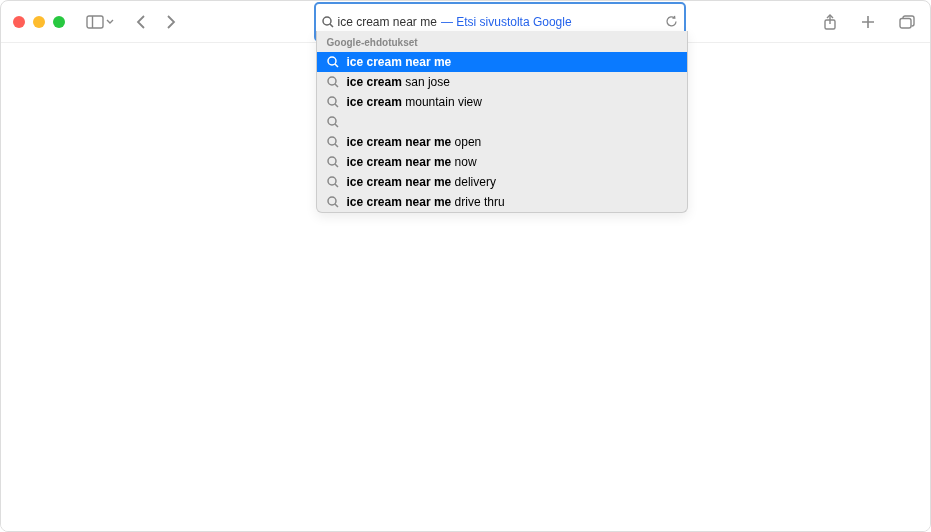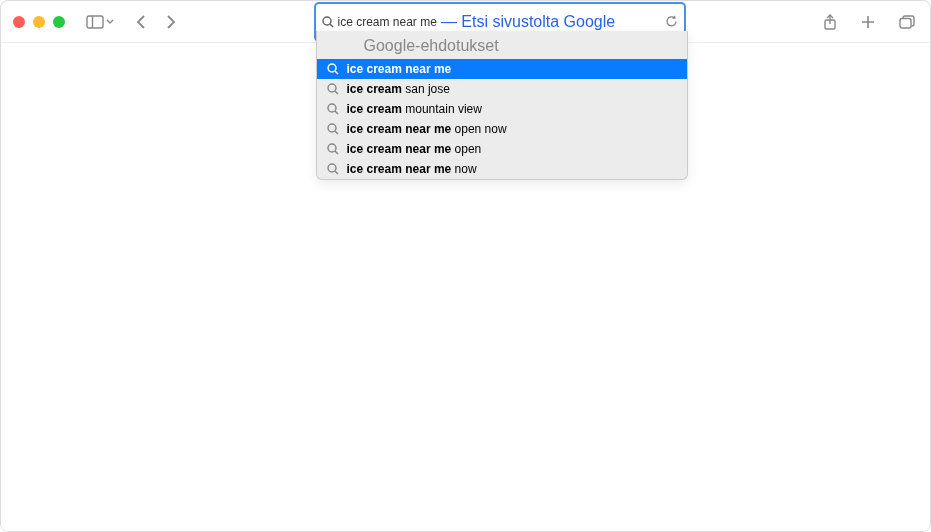--- a/index.html
+++ b/index.html
@@ -92,21 +92,21 @@
     }
     
     .address-text {
       font-size: 12px;
       color: #333;
       white-space: nowrap;
       overflow: hidden;
     }
     
     .address-hint {
-      font-size: 16px;
+      font-size: 12px;
       color: #2563eb;
       margin-left: 4px;
       white-space: nowrap;
     }
     
     .reload-icon {
       margin-left: auto;
       flex-shrink: 0;
       color: #888;
     }
@@ -125,25 +125,24 @@
       width: 372px;
       background: #ececec;
       border: 1px solid #ccc;
       border-top: none;
       border-radius: 0 0 6px 6px;
       box-shadow: 0 4px 12px rgba(0,0,0,0.08);
       overflow: hidden;
     }
     
     .suggestions-header {
-      font-size: 16px;
+      font-size: 10px;
       color: #888;
       padding: 6px 10px 4px;
-      font-weight: 400;
-      margin-left: 37px;
+      font-weight: 700;
     }
     
     .suggestion-item {
       display: flex;
       align-items: center;
       padding: 2px 10px;
       font-size: 12px;
       gap: 8px;
       height: 20px;
     }
@@ -240,35 +239,48 @@
                 <circle cx="5" cy="5" r="4"></circle>
                 <line x1="8" y1="8" x2="11" y2="11"></line>
               </svg>
               <span class="sugg-text"><b>ice cream</b> mountain view</span>
             </div>
             <div class="suggestion-item">
               <svg class="sugg-icon" width="12" height="12" viewBox="0 0 12 12" fill="none" stroke="currentColor" stroke-width="1.5">
                 <circle cx="5" cy="5" r="4"></circle>
                 <line x1="8" y1="8" x2="11" y2="11"></line>
               </svg>
-              <span class="sugg-text"><b>ice cream near me</b> open now</span>
             </div>
             <div class="suggestion-item">
               <svg class="sugg-icon" width="12" height="12" viewBox="0 0 12 12" fill="none" stroke="currentColor" stroke-width="1.5">
                 <circle cx="5" cy="5" r="4"></circle>
                 <line x1="8" y1="8" x2="11" y2="11"></line>
               </svg>
               <span class="sugg-text"><b>ice cream near me</b> open</span>
             </div>
             <div class="suggestion-item">
               <svg class="sugg-icon" width="12" height="12" viewBox="0 0 12 12" fill="none" stroke="currentColor" stroke-width="1.5">
                 <circle cx="5" cy="5" r="4"></circle>
                 <line x1="8" y1="8" x2="11" y2="11"></line>
               </svg>
               <span class="sugg-text"><b>ice cream near me</b> now</span>
+            </div>
+            <div class="suggestion-item">
+              <svg class="sugg-icon" width="12" height="12" viewBox="0 0 12 12" fill="none" stroke="currentColor" stroke-width="1.5">
+                <circle cx="5" cy="5" r="4"></circle>
+                <line x1="8" y1="8" x2="11" y2="11"></line>
+              </svg>
+              <span class="sugg-text"><b>ice cream near me</b> delivery</span>
+            </div>
+            <div class="suggestion-item">
+              <svg class="sugg-icon" width="12" height="12" viewBox="0 0 12 12" fill="none" stroke="currentColor" stroke-width="1.5">
+                <circle cx="5" cy="5" r="4"></circle>
+                <line x1="8" y1="8" x2="11" y2="11"></line>
+              </svg>
+              <span class="sugg-text"><b>ice cream near me</b> drive thru</span>
             </div>
           </div>
       </div>
     </div>
   </div>
 
   <div class="right-group">
     <div class="toolbar-btn">
       <svg width="14" height="18" viewBox="0 0 14 18" fill="none" stroke="currentColor" stroke-width="1.4">
         <polyline points="4,5 7,2 10,5"></polyline>

